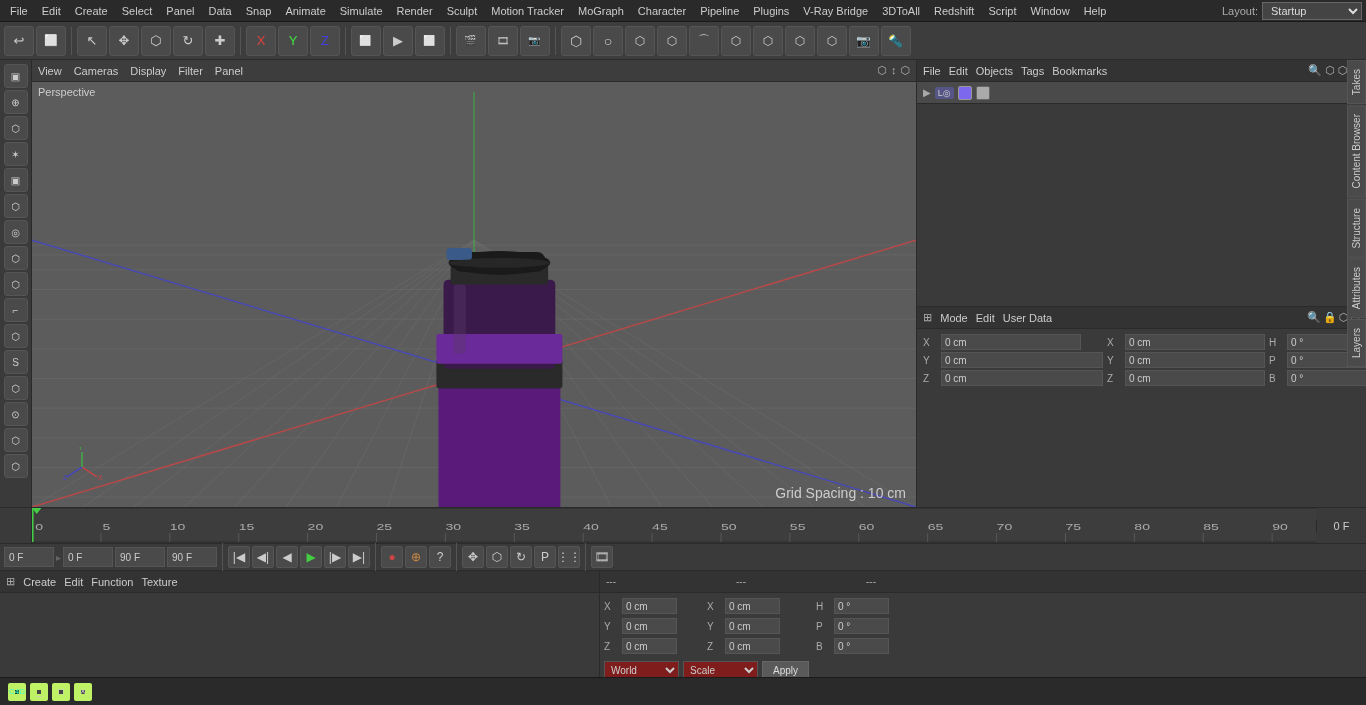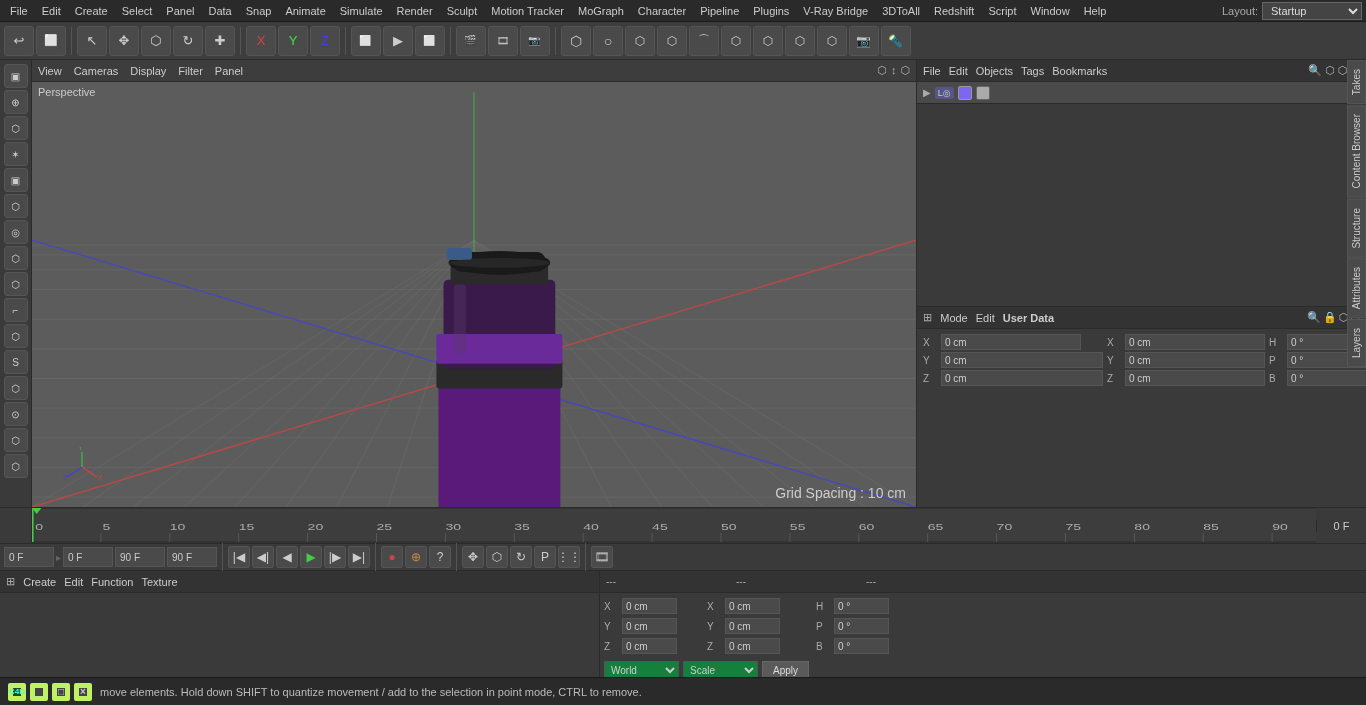--- a/index.html
+++ b/index.html
@@ -436,21 +436,21 @@
       font-size: 10px;
     }
     .coord-bottom {
       display: flex;
       align-items: center;
       gap: 4px;
       padding: 2px 4px;
       height: 22px;
     }
     .coord-dropdown {
-      background: #15803d;
+      background: #7f1d1d;
       border: 1px solid #555;
       color: #ccc;
       font-size: 10px;
       height: 18px;
       padding: 0 2px;
       width: 75px;
     }
     .apply-btn {
       background: #5a5a5a;
       border: 1px solid #666;
@@ -474,29 +474,28 @@
     }
     .status-icons {
       display: flex;
       gap: 4px;
       align-items: center;
     }
     .status-icon-btn {
       width: 18px;
       height: 18px;
       background: #444;
-      border: 5px solid #bef264;
+      border: 7px solid #bef264;
       border-radius: 2px;
       display: flex;
       align-items: center;
       justify-content: center;
       cursor: pointer;
       font-size: 10px;
       color: #ccc;
-      font-weight: bold;
     }
     .status-text {
       color: #bbb;
       font-size: 11px;
     }
     .vtab {
       writing-mode: vertical-lr;
       transform: rotate(180deg);
       background: #4a4a4a;
       border: 1px solid #555;
@@ -719,21 +718,21 @@
         <div class="object-color-dot"></div>
         <div class="object-checkbox" style="background:#aaa;"></div>
       </div>
     </div>
 
     <div class="right-panel-bottom">
       <div class="attr-header">
         <span style="font-size:11px; color:#aaa;">⊞</span>
         <span style="color:#ccc; cursor:pointer; font-size:11px;">Mode</span>
         <span style="color:#ccc; cursor:pointer; font-size:11px;">Edit</span>
-        <span style="color:#ccc; cursor:pointer; font-size:11px;font-weight:bold;">User Data</span>
+        <span style="color:#ccc; cursor:pointer; font-size:11px;">User Data</span>
         <div style="margin-left:auto; display:flex; gap:2px;">
           <span style="color:#aaa; font-size:11px; cursor:pointer;">🔍</span>
           <span style="color:#aaa; font-size:11px; cursor:pointer;">🔒</span>
           <span style="color:#aaa; font-size:11px; cursor:pointer;">⬡</span>
           <span style="color:#aaa; font-size:11px; cursor:pointer;">⬡</span>
         </div>
       </div>
       <div style="padding:4px 6px; display:grid; grid-template-columns:1fr 1fr 1fr; gap:4px;">
         <div>
           <div class="attr-row">
@@ -944,14 +943,13 @@
   </div>
 </div>
 
 <div class="status-bar">
   <div class="status-icons">
     <div class="status-icon-btn" style="background:#1a4a2a; color:#4fc; font-size:8px;">C4D</div>
     <div class="status-icon-btn">_</div>
     <div class="status-icon-btn">□</div>
     <div class="status-icon-btn">×</div>
   </div>
-  <span class="status-text">move elements. Hold down SHIFT to quantize movement / add to the selection in point mode, CTRL to remove.</span>
 </div>
 
 </body></html>

